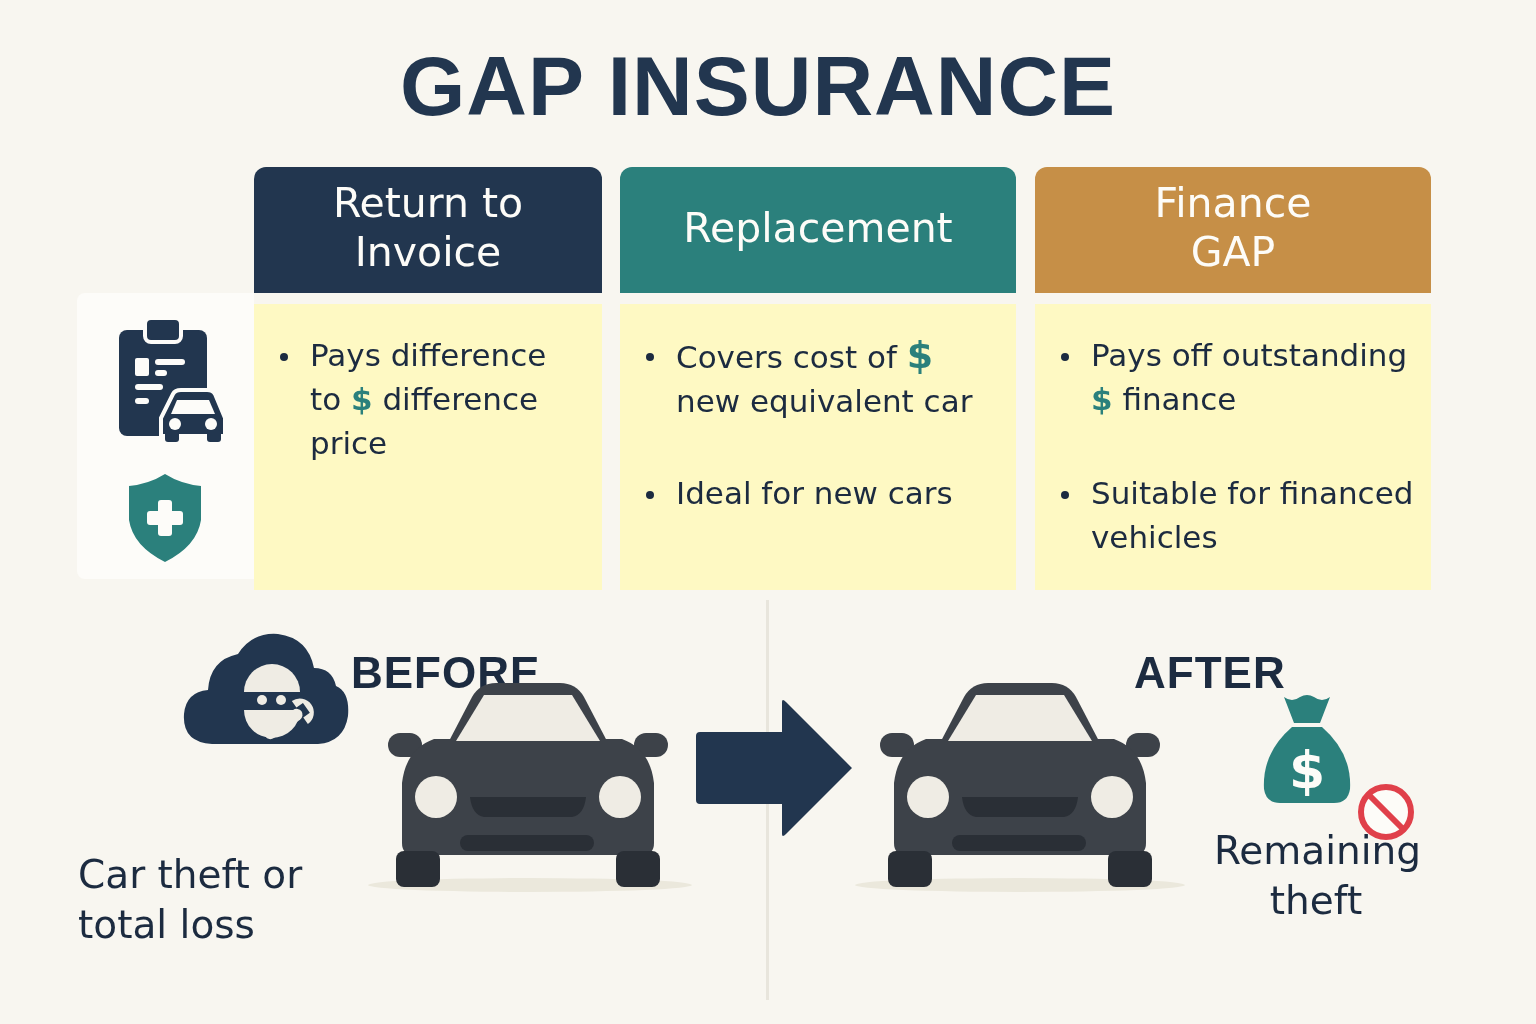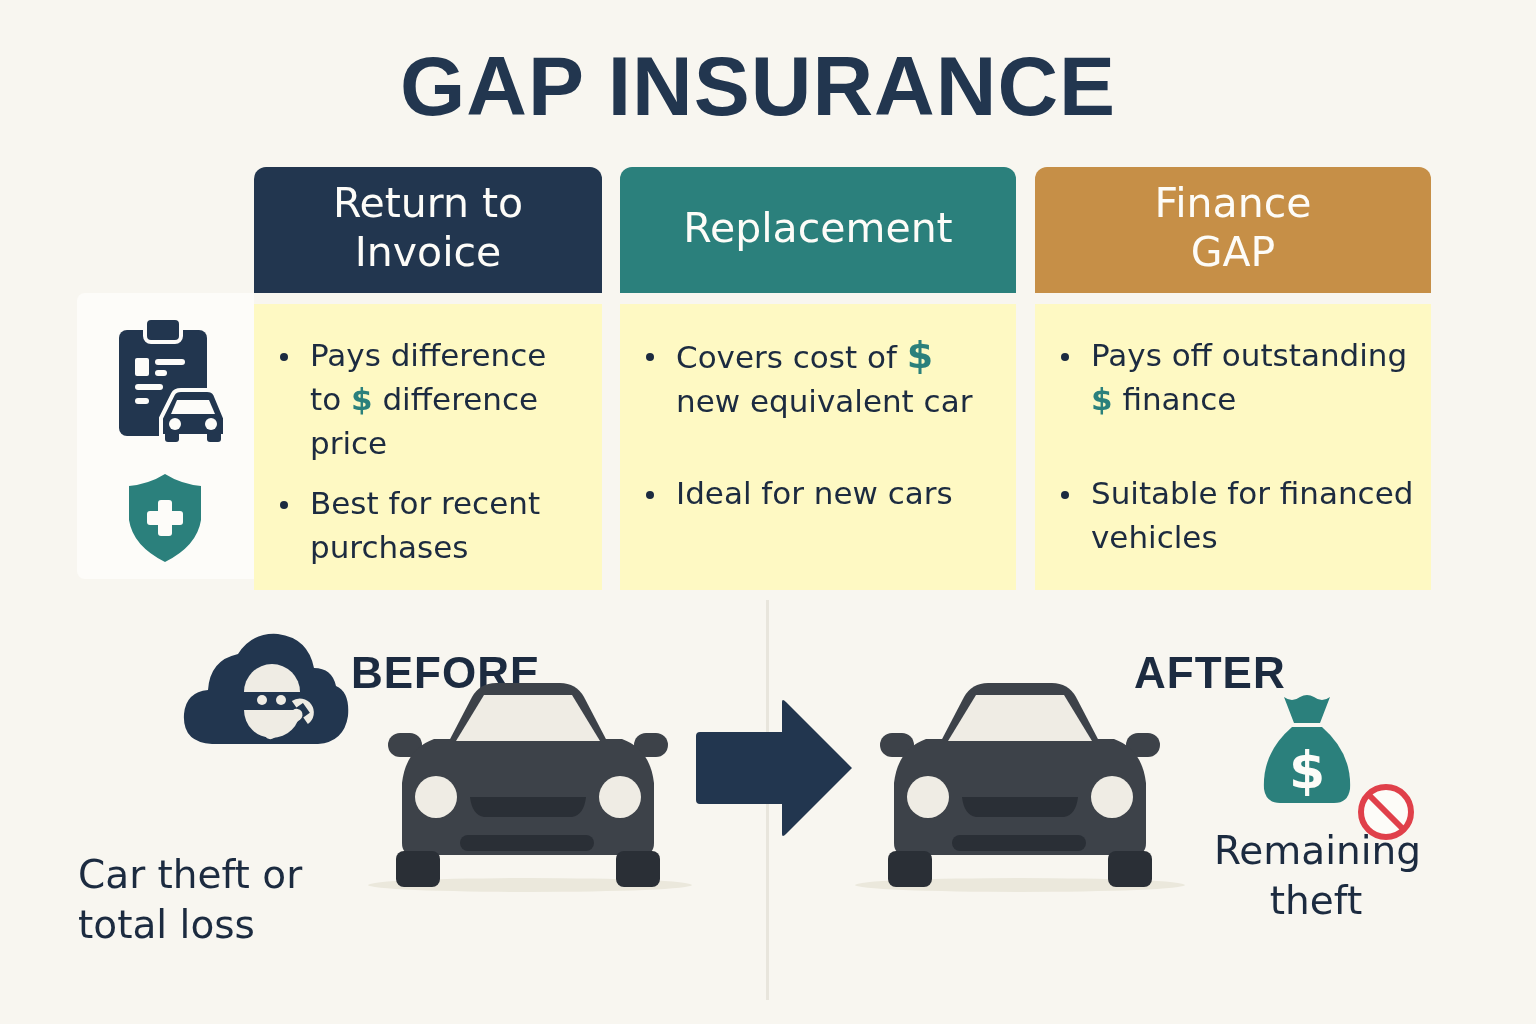--- a/index.html
+++ b/index.html
@@ -111,25 +111,20 @@
     <rect x="29" y="26" width="14" height="36" rx="3" fill="#fdfcf9"></rect>
     <rect x="18" y="37" width="36" height="14" rx="3" fill="#fdfcf9"></rect>
   </svg>
 </div>
 
 <div class="body-col b1">
   <div class="bullet" style="top:29px">
     <span class="dot"></span>
     <span class="txt"><span>Pays difference</span><br><span>to </span><span class="dollar">$</span><span> difference</span><br><span>price</span></span>
   </div>
-  <div class="bullet" style="top:177px">
-    <span class="dot"></span>
-    <span class="txt">Best for recent
-purchases</span>
-  </div>
 </div>
 
 <div class="body-col b2">
   <div class="bullet" style="top:29px">
     <span class="dot"></span>
     <span class="txt"><span>Covers cost of </span><span class="dollar" style="font-size:38px">$</span><br><span>new equivalent car</span></span>
   </div>
   <div class="bullet" style="top:167px">
     <span class="dot"></span>
     <span class="txt">Ideal for new cars</span>

